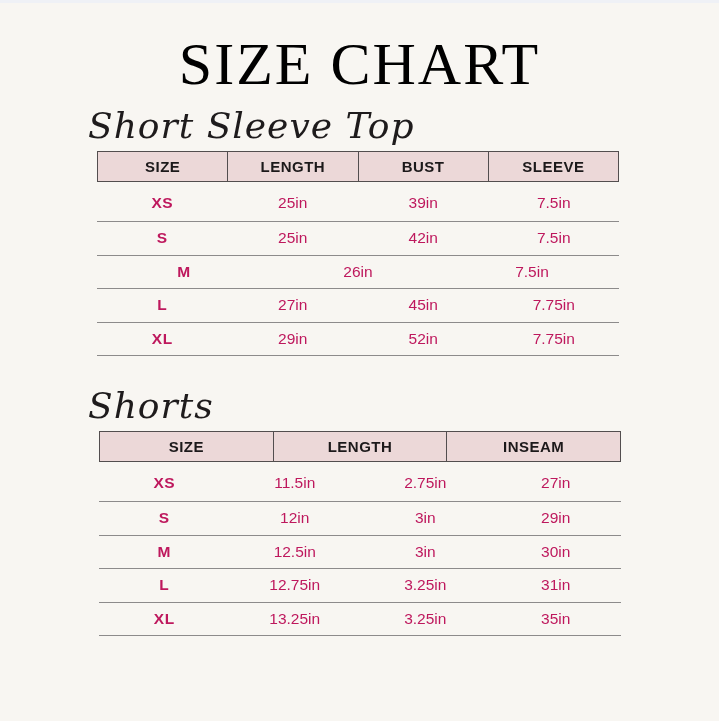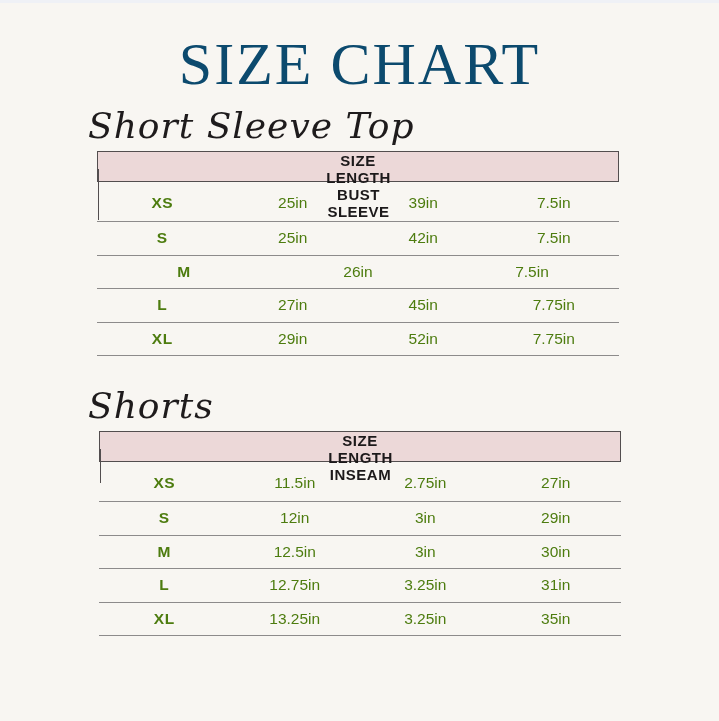--- a/index.html
+++ b/index.html
@@ -16,21 +16,21 @@
     background: #eff1f6;
   }
   .page-title {
     margin: 30px 0 0 0;
     text-align: center;
     font-family: "Liberation Serif", serif;
     font-weight: 400;
     font-size: 60px;
     line-height: 1.05;
     letter-spacing: 2px;
-    color: #0c4a6e;
+    color: #000000;
   }
   .script-heading {
     margin: 12px 0 0 88px;
     font-family: "DejaVu Serif", serif;
     font-style: italic;
     font-weight: 400;
     font-size: 36px;
     line-height: 1.0;
     color: #1e1b1c;
     letter-spacing: 1px;
@@ -41,21 +41,20 @@
   .size-table {
     width: 522px;
     margin: 7px 0 0 97px;
   }
   .size-table.second { margin-left: 99px; }
   .t-head {
     display: flex;
     height: 29px;
     background: #ecd8d8;
     border: 1.5px solid #534e4f;
-    flex-direction: column;
   }
   .t-hcell {
     flex: 1;
     display: flex;
     align-items: center;
     justify-content: center;
     font-weight: 700;
     font-size: 15px;
     letter-spacing: 0.5px;
     border-left: 1.5px solid #534e4f;
@@ -66,21 +65,21 @@
     display: flex;
     height: 32.5px;
     align-items: center;
     border-bottom: 1.5px solid #8d8b8b;
   }
   .t-body .t-row:first-child { height: 37px; padding-top: 2px; }
   .t-cell {
     flex: 1;
     text-align: center;
     font-size: 15.5px;
-    color: #4d7c0f;
+    color: #be185d;
   }
   .t-cell.size { font-weight: 700; letter-spacing: 0.5px; }
 </style>
 </head>
 <body>
 
 <div class="top-strip"></div>
 
 <h1 class="page-title">SIZE CHART</h1>
 

